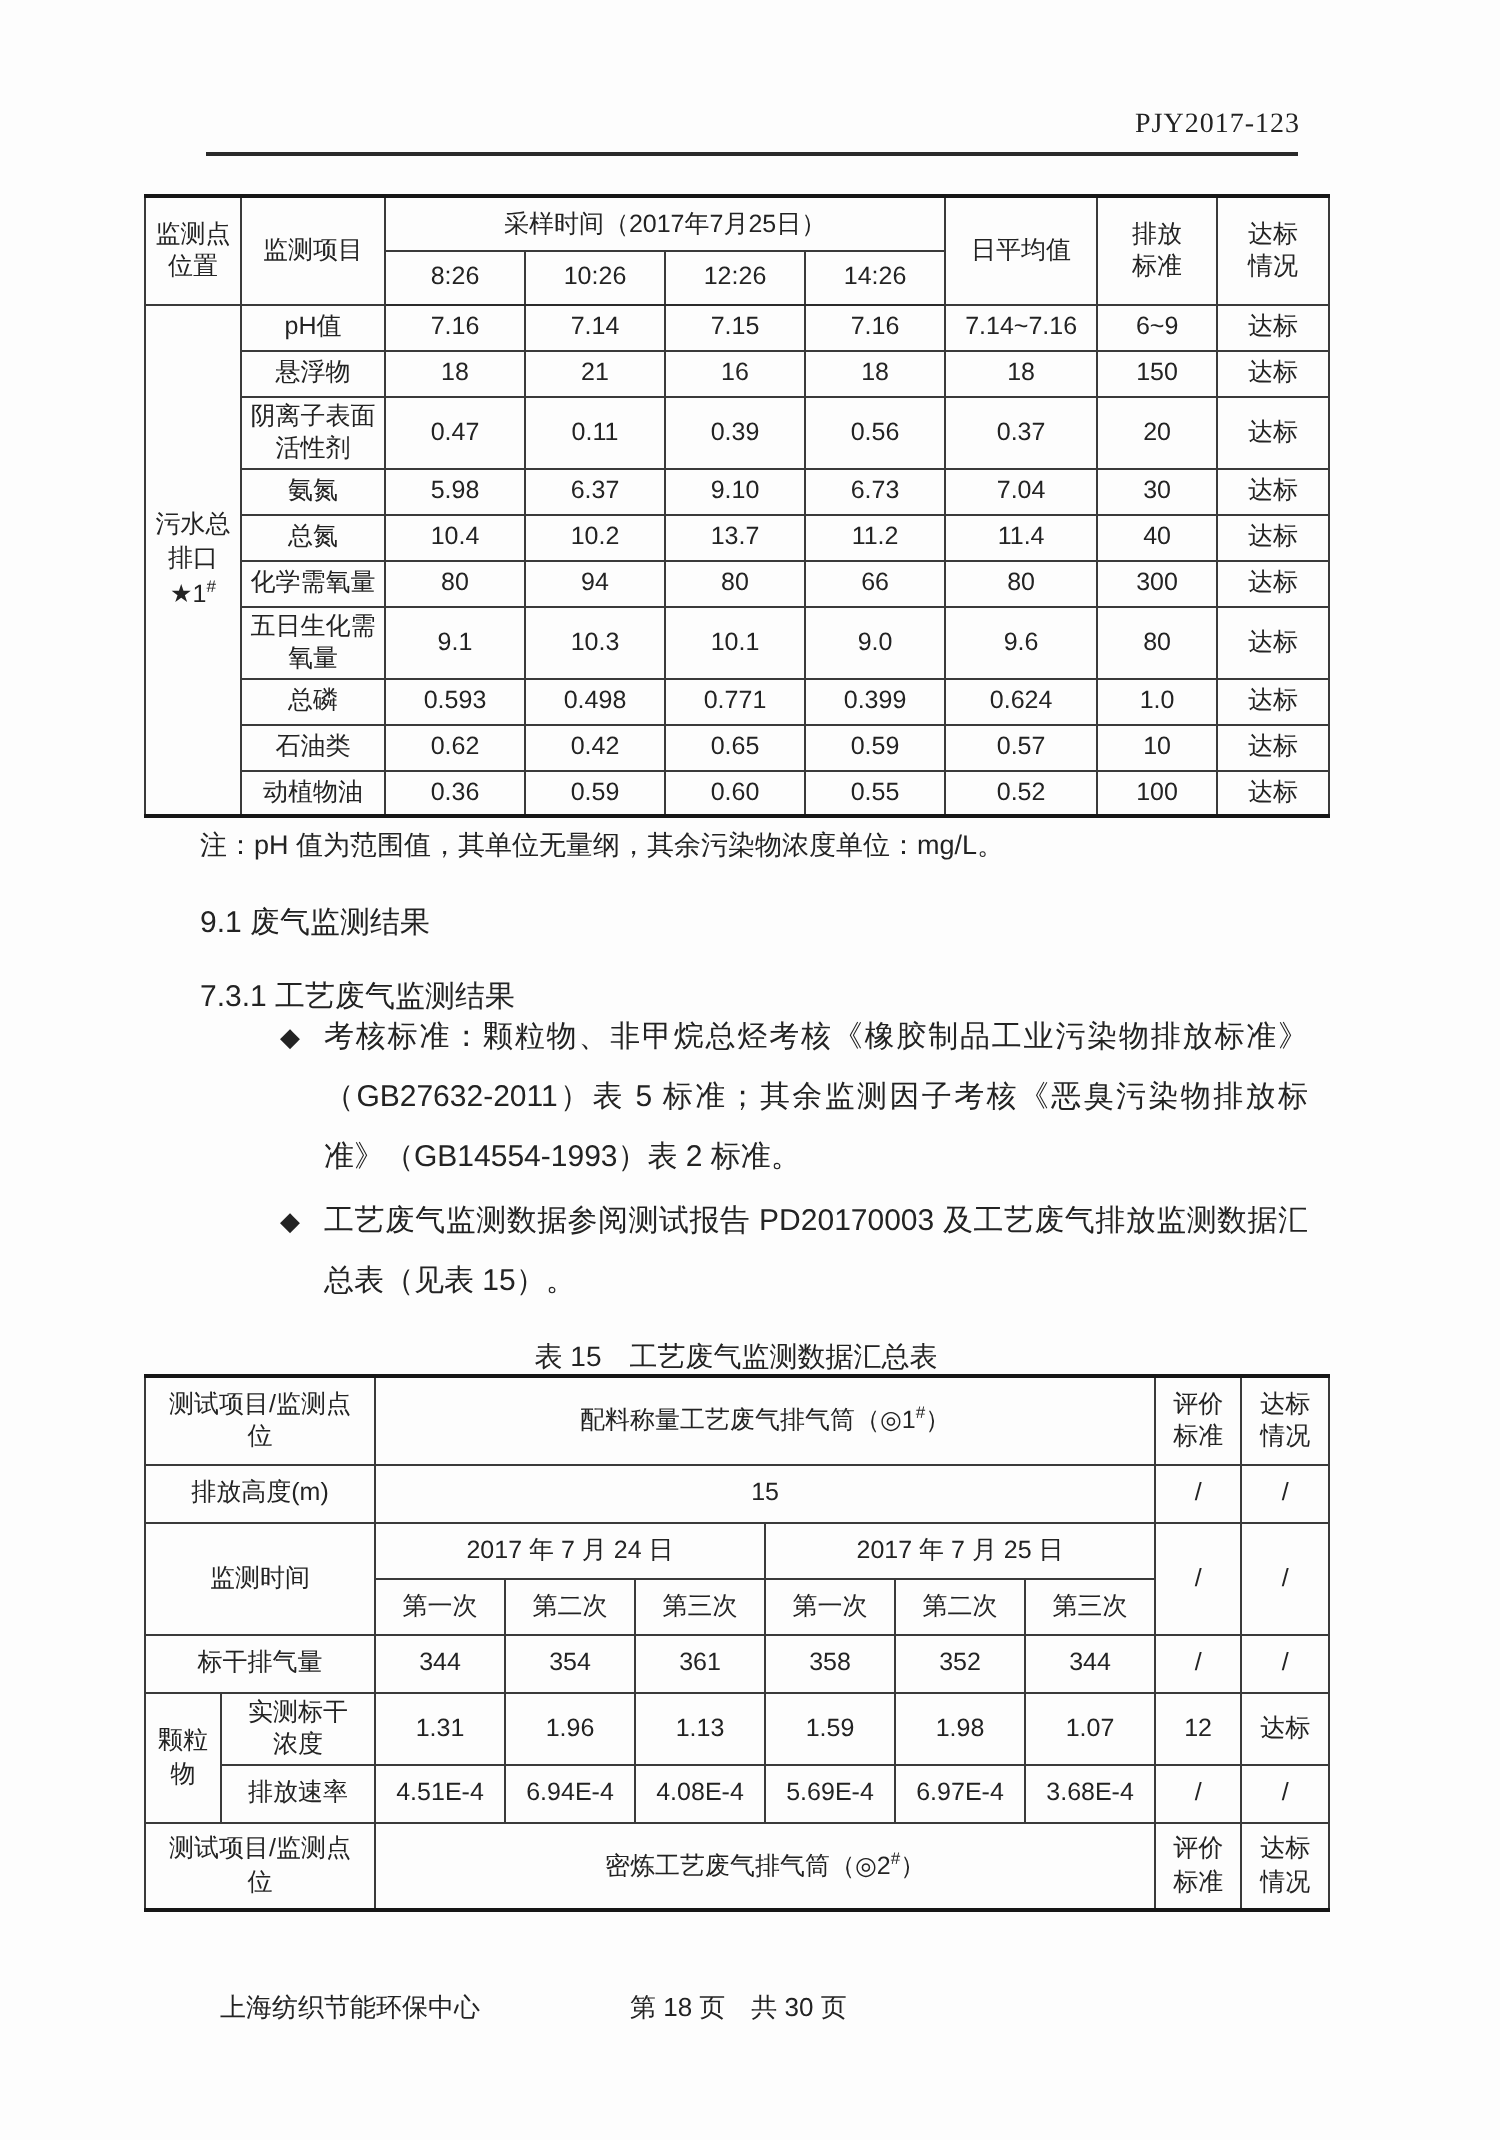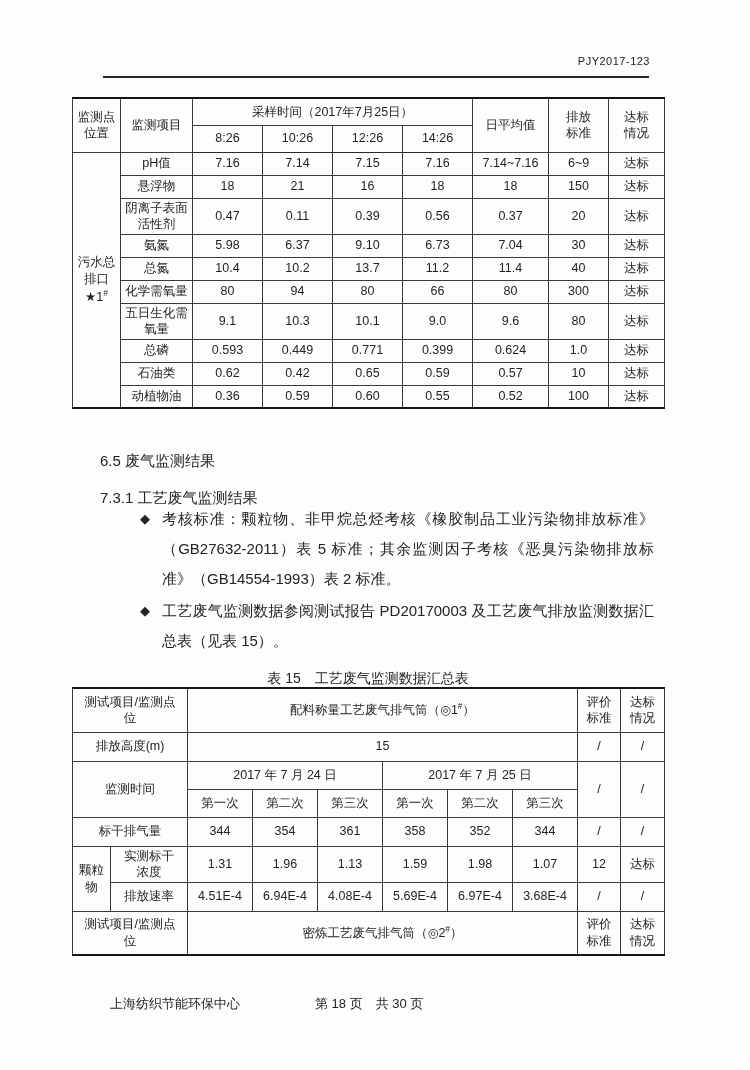--- a/index.html
+++ b/index.html
@@ -1,21 +1,21 @@
 <!DOCTYPE html>
 <html><head>
 <meta charset="utf-8">
 <style>
   html,body{margin:0;padding:0;background:#ffffff;}
   .page{
     position:relative;width:750px;height:1070px;background:#fdfdfd;
     font-family:"Liberation Sans","DejaVu Sans",sans-serif;color:#232323;
     overflow:hidden;
   }
-  .doc-number{position:absolute;top:55px;right:100px;font-size:11px;letter-spacing:.5px;}
+  .doc-number{position:absolute;top:55px;right:100px;font-size:14px;letter-spacing:.5px;font-family:Liberation Serif, serif;}
   .header-rule{position:absolute;top:76px;left:103px;width:546px;border-top:2px solid #2a2a2a;}
 
   table.tbl{border-collapse:collapse;table-layout:fixed;}
   .tbl td,.tbl th{
     border:1px solid #3a3a3a;text-align:center;vertical-align:middle;
     font-weight:normal;padding:1px 2px;font-size:12.5px;line-height:1.32;
     word-break:break-all;
   }
   .tbl{border-top:2.5px solid #161616;border-bottom:2.5px solid #161616;padding-left:25px;}
 
@@ -162,21 +162,21 @@
         <td>10.3</td>
         <td>10.1</td>
         <td>9.0</td>
         <td>9.6</td>
         <td>80</td>
         <td>达标</td>
       </tr>
       <tr>
         <td>总磷</td>
         <td>0.593</td>
-        <td>0.449</td>
+        <td>0.498</td>
         <td>0.771</td>
         <td>0.399</td>
         <td>0.624</td>
         <td>1.0</td>
         <td>达标</td>
       </tr>
       <tr>
         <td>石油类</td>
         <td>0.62</td>
         <td>0.42</td>
@@ -192,22 +192,23 @@
         <td>0.59</td>
         <td>0.60</td>
         <td>0.55</td>
         <td>0.52</td>
         <td>100</td>
         <td>达标</td>
       </tr>
     </tbody>
   </table>
 
-
-  <div class="h73">6.5 废气监测结果</div>
+  <div class="note">注：pH 值为范围值，其单位无量纲，其余污染物浓度单位：mg/L。</div>
+
+  <div class="h73">9.1 废气监测结果</div>
   <div class="h731">7.3.1 工艺废气监测结果</div>
 
   <div class="bullets">
     <div class="bullet">
       <span class="marker">◆</span>
       <span class="btext">考核标准：颗粒物、非甲烷总烃考核《橡胶制品工业污染物排放标准》（GB27632-2011）表 5 标准；其余监测因子考核《恶臭污染物排放标准》（GB14554-1993）表 2 标准。</span>
     </div>
     <div class="bullet">
       <span class="marker">◆</span>
       <span class="btext">工艺废气监测数据参阅测试报告 PD20170003 及工艺废气排放监测数据汇总表（见表 15）。</span>

